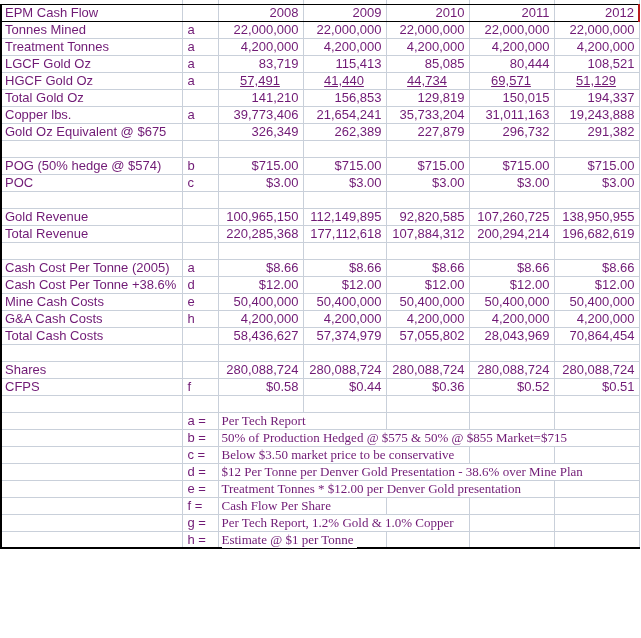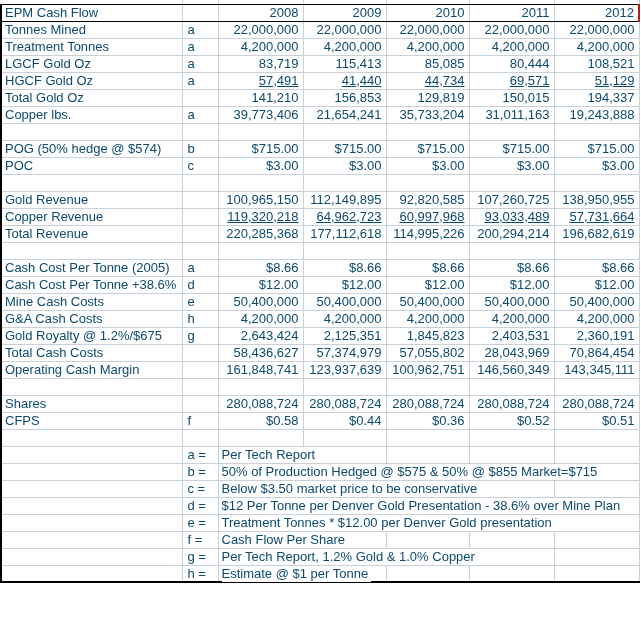--- a/index.html
+++ b/index.html
@@ -1,49 +1,49 @@
 <!DOCTYPE html>
 <html><head>
 <meta charset="utf-8">
 <style>
   * { box-sizing: border-box; }
   html, body { margin: 0; padding: 0; background: #fff; }
   .sheet {
     width: 641px; height: 638px;
     background: #fff; overflow: hidden;
     font-family: "Liberation Sans", sans-serif;
-    font-size: 13px; color: #0c4a6e;
+    font-size: 13px; color: #701a75;
   }
   table.grid {
     border-collapse: collapse; table-layout: fixed;
     width: 639px;
   }
   td {
     height: 17px; line-height: 15px;
     padding: 0 4px 0 3px;
     white-space: nowrap; overflow: hidden;
     vertical-align: middle;
     border-right: 1px solid #c9d0da;
     border-bottom: 1px solid #c9d0da;
   }
   td:first-child { border-left: 2px solid #000; }
   tr.sliver td { height: 4px; border-bottom: 1px solid #000; padding: 0; }
   tr.sliver td:first-child { border-left: 1px solid #fff; }
   tr.hdr td { border-bottom: 1px solid #000; border-top: none; }
   tr.hdr td:last-child { border-right: 2px solid #b91c1c; }
   tbody tr:last-child td { border-bottom: 2px solid #000; }
   .num { text-align: right; }
-  .u { text-decoration: underline; }
+  .u { text-decoration: underline; text-align: center; }
   .note { padding-left: 5px; }
   td.fn { overflow: visible; position: relative; }
   .fn-text {
     position: absolute; left: 3px; top: 0;
     height: 16px; line-height: 16px;
     background: #fff; white-space: nowrap;
-    z-index: 3; padding-right: 3px;
+    z-index: 3; padding-right: 3px; font-family: Liberation Serif, serif;
   }
 </style>
 </head>
 <body>
 
 <div class="sheet">
   <table class="grid">
     <colgroup>
       <col style="width:181px">
       <col style="width:36px">
@@ -120,20 +120,29 @@
         <tr>
           <td>Copper lbs.</td>
           <td class="note">a</td>
           <td class="num">39,773,406</td>
           <td class="num">21,654,241</td>
           <td class="num">35,733,204</td>
           <td class="num">31,011,163</td>
           <td class="num">19,243,888</td>
         </tr>
         <tr>
+          <td>Gold Oz Equivalent @ $675</td>
+          <td class="note"></td>
+          <td class="num">326,349</td>
+          <td class="num">262,389</td>
+          <td class="num">227,879</td>
+          <td class="num">296,732</td>
+          <td class="num">291,382</td>
+        </tr>
+        <tr>
           <td></td>
           <td class="note"></td>
           <td class="num"></td>
           <td class="num"></td>
           <td class="num"></td>
           <td class="num"></td>
           <td class="num"></td>
         </tr>
         <tr>
           <td>POG (50% hedge @ $574)</td>
@@ -165,34 +174,25 @@
         <tr>
           <td>Gold Revenue</td>
           <td class="note"></td>
           <td class="num">100,965,150</td>
           <td class="num">112,149,895</td>
           <td class="num">92,820,585</td>
           <td class="num">107,260,725</td>
           <td class="num">138,950,955</td>
         </tr>
         <tr>
-          <td>Copper Revenue</td>
-          <td class="note"></td>
-          <td class="num u">119,320,218</td>
-          <td class="num u">64,962,723</td>
-          <td class="num u">60,997,968</td>
-          <td class="num u">93,033,489</td>
-          <td class="num u">57,731,664</td>
-        </tr>
-        <tr>
           <td>Total Revenue</td>
           <td class="note"></td>
           <td class="num">220,285,368</td>
           <td class="num">177,112,618</td>
-          <td class="num">114,995,226</td>
+          <td class="num">107,884,312</td>
           <td class="num">200,294,214</td>
           <td class="num">196,682,619</td>
         </tr>
         <tr>
           <td></td>
           <td class="note"></td>
           <td class="num"></td>
           <td class="num"></td>
           <td class="num"></td>
           <td class="num"></td>
@@ -226,47 +226,29 @@
           <td class="num">50,400,000</td>
         </tr>
         <tr>
           <td>G&amp;A Cash Costs</td>
           <td class="note">h</td>
           <td class="num">4,200,000</td>
           <td class="num">4,200,000</td>
           <td class="num">4,200,000</td>
           <td class="num">4,200,000</td>
           <td class="num">4,200,000</td>
-        </tr>
-        <tr>
-          <td>Gold Royalty @ 1.2%/$675</td>
-          <td class="note">g</td>
-          <td class="num">2,643,424</td>
-          <td class="num">2,125,351</td>
-          <td class="num">1,845,823</td>
-          <td class="num">2,403,531</td>
-          <td class="num">2,360,191</td>
         </tr>
         <tr>
           <td>Total Cash Costs</td>
           <td class="note"></td>
           <td class="num">58,436,627</td>
           <td class="num">57,374,979</td>
           <td class="num">57,055,802</td>
           <td class="num">28,043,969</td>
           <td class="num">70,864,454</td>
-        </tr>
-        <tr>
-          <td>Operating Cash Margin</td>
-          <td class="note"></td>
-          <td class="num">161,848,741</td>
-          <td class="num">123,937,639</td>
-          <td class="num">100,962,751</td>
-          <td class="num">146,560,349</td>
-          <td class="num">143,345,111</td>
         </tr>
         <tr>
           <td></td>
           <td class="note"></td>
           <td class="num"></td>
           <td class="num"></td>
           <td class="num"></td>
           <td class="num"></td>
           <td class="num"></td>
         </tr>

